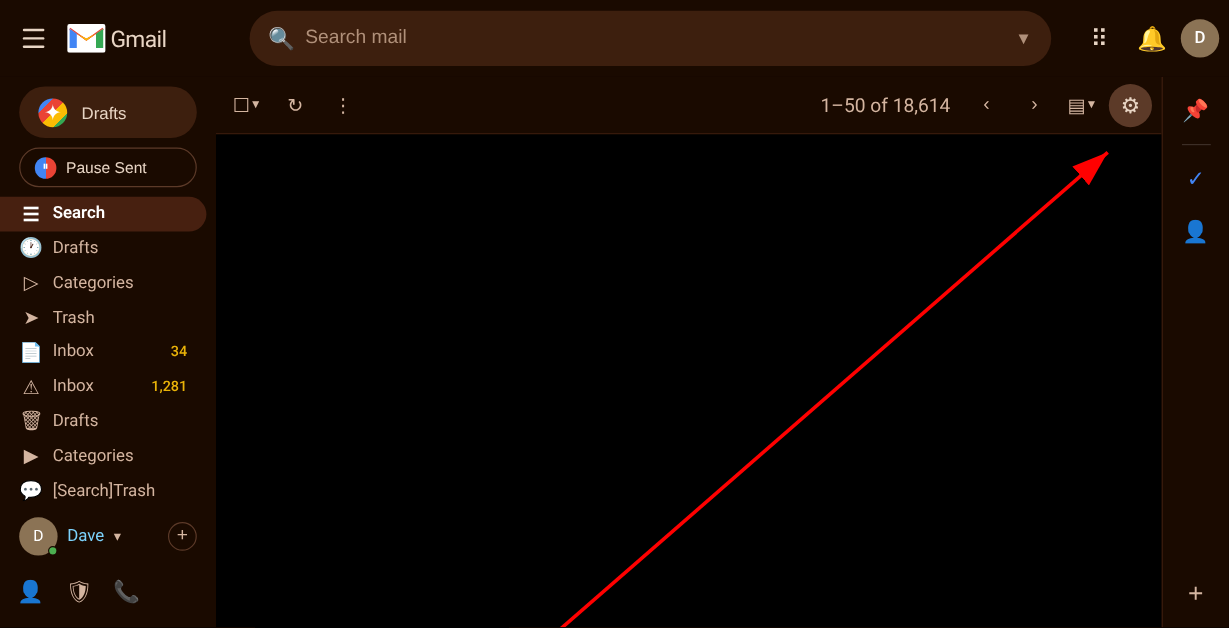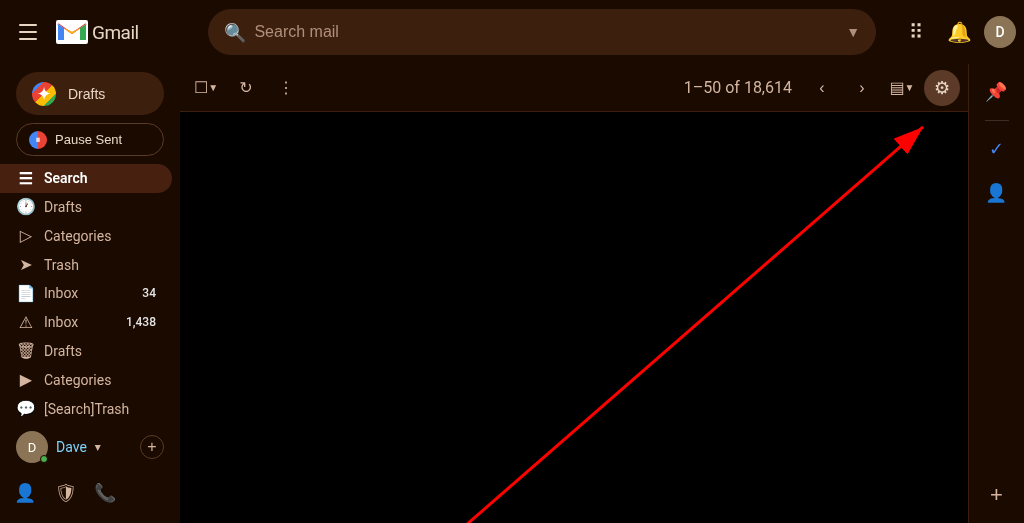--- a/index.html
+++ b/index.html
@@ -182,21 +182,21 @@
     }
     .nav-item.active {
       background: #472010;
       color: #ffffff;
       font-weight: 600;
     }
     .nav-icon { font-size: 16px; width: 20px; text-align: center; }
     .nav-label { flex: 1; }
     .nav-badge {
       font-size: 12px;
-      color: #e5e5e5;
+      color: #eab308;
       font-weight: 500;
     }
 
     .sidebar-footer {
       margin-top: auto;
       padding: 8px 16px;
       display: flex;
       align-items: center;
       gap: 8px;
     }
@@ -439,21 +439,21 @@
       <span class="nav-label">Trash</span>
     </div>
     <div class="nav-item">
       <span class="nav-icon">📄</span>
       <span class="nav-label">Inbox</span>
       <span class="nav-badge">34</span>
     </div>
     <div class="nav-item">
       <span class="nav-icon">⚠</span>
       <span class="nav-label">Inbox</span>
-      <span class="nav-badge">1,438</span>
+      <span class="nav-badge">1,281</span>
     </div>
     <div class="nav-item">
       <span class="nav-icon">🗑</span>
       <span class="nav-label">Drafts</span>
     </div>
     <div class="nav-item">
       <span class="nav-icon">▶</span>
       <span class="nav-label">Categories</span>
     </div>
     <div class="nav-item">

